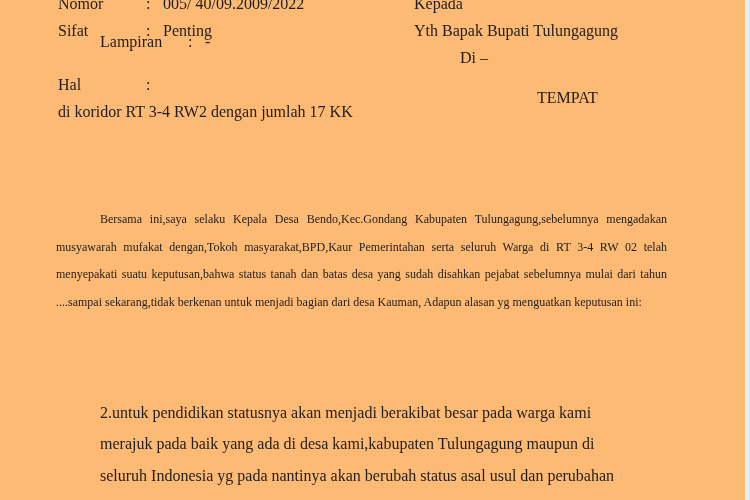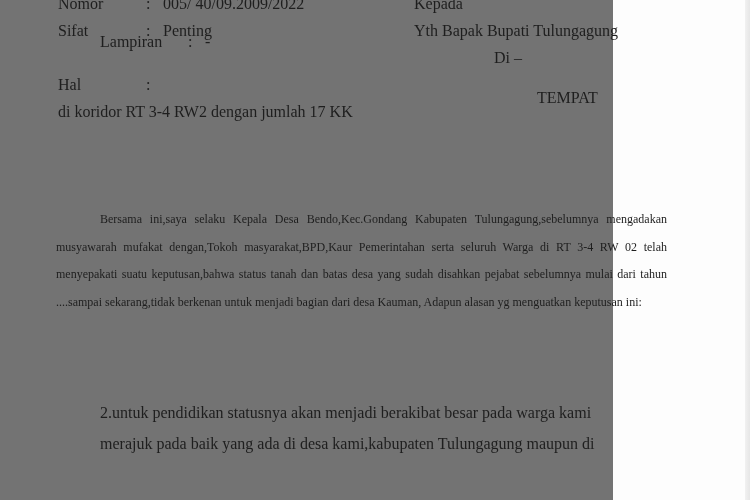--- a/index.html
+++ b/index.html
@@ -11,23 +11,23 @@
       height: 500px;
       overflow: hidden;
       background: #fdfdfd;
       position: relative;
       font-family: "Liberation Serif", "DejaVu Serif", serif;
       color: #1e1e1e;
     }
     .page {
       position: absolute;
       left: 0; top: 0;
-      width: 613px;
+      width: 745px;
       height: 500px;
-      background: #737373;
+      background: #fdba74;
     }
     .edge {
       position: absolute;
       right: 0; top: 0;
       width: 5px; height: 500px;
       background: linear-gradient(to right, #f1f1f1, #e6e6e6);
     }
     .t {
       position: absolute;
       font-size: 16px;
@@ -39,21 +39,21 @@
     .colon { left: 146px; }
     .val { left: 163px; }
     .r1 { top: -6px; }
     .r2 { top: 21px; }
     .r3 { top: 32px; margin-left: 42px; }
     .r4 { top: 75px; }
     .r5 { top: 102px; }
 
     .kepada { left: 414px; top: -6px; }
     .yth { left: 414px; top: 21px; }
-    .di { left: 460px; top: 48px; margin-left: 34px; }
+    .di { left: 460px; top: 48px; }
     .tempat { left: 497px; top: 88px; margin-left: 40px; }
 
     
     .para {
       position: absolute;
       left: 56px;
       width: 611px;
       font-size: 12px;
       line-height: 27.5px;
       text-align: justify;
@@ -99,15 +99,16 @@
 
   <span class="t kepada">Kepada</span>
   <span class="t yth">Yth Bapak Bupati Tulungagung</span>
   <span class="t di">Di –</span>
   <span class="t tempat">TEMPAT</span>
 
   <div class="para bodypara">Bersama ini,saya selaku Kepala Desa Bendo,Kec.Gondang Kabupaten Tulungagung,sebelumnya mengadakan musyawarah mufakat dengan,Tokoh masyarakat,BPD,Kaur Pemerintahan serta seluruh Warga di RT 3-4 RW 02 telah menyepakati suatu keputusan,bahwa status tanah dan batas desa yang sudah disahkan pejabat sebelumnya mulai dari tahun ....sampai sekarang,tidak berkenan untuk menjadi bagian dari desa Kauman, Adapun alasan yg menguatkan keputusan ini:</div>
 
   <span class="list-line l2">2.untuk pendidikan statusnya akan menjadi berakibat besar pada warga kami</span>
   <span class="list-line l3">merajuk pada baik yang ada di desa kami,kabupaten Tulungagung maupun di</span>
+  <span class="list-line l4">seluruh Indonesia yg pada nantinya akan berubah status asal usul dan perubahan</span>
 </div>
 
 <div class="edge"></div>
 
 </body></html>

